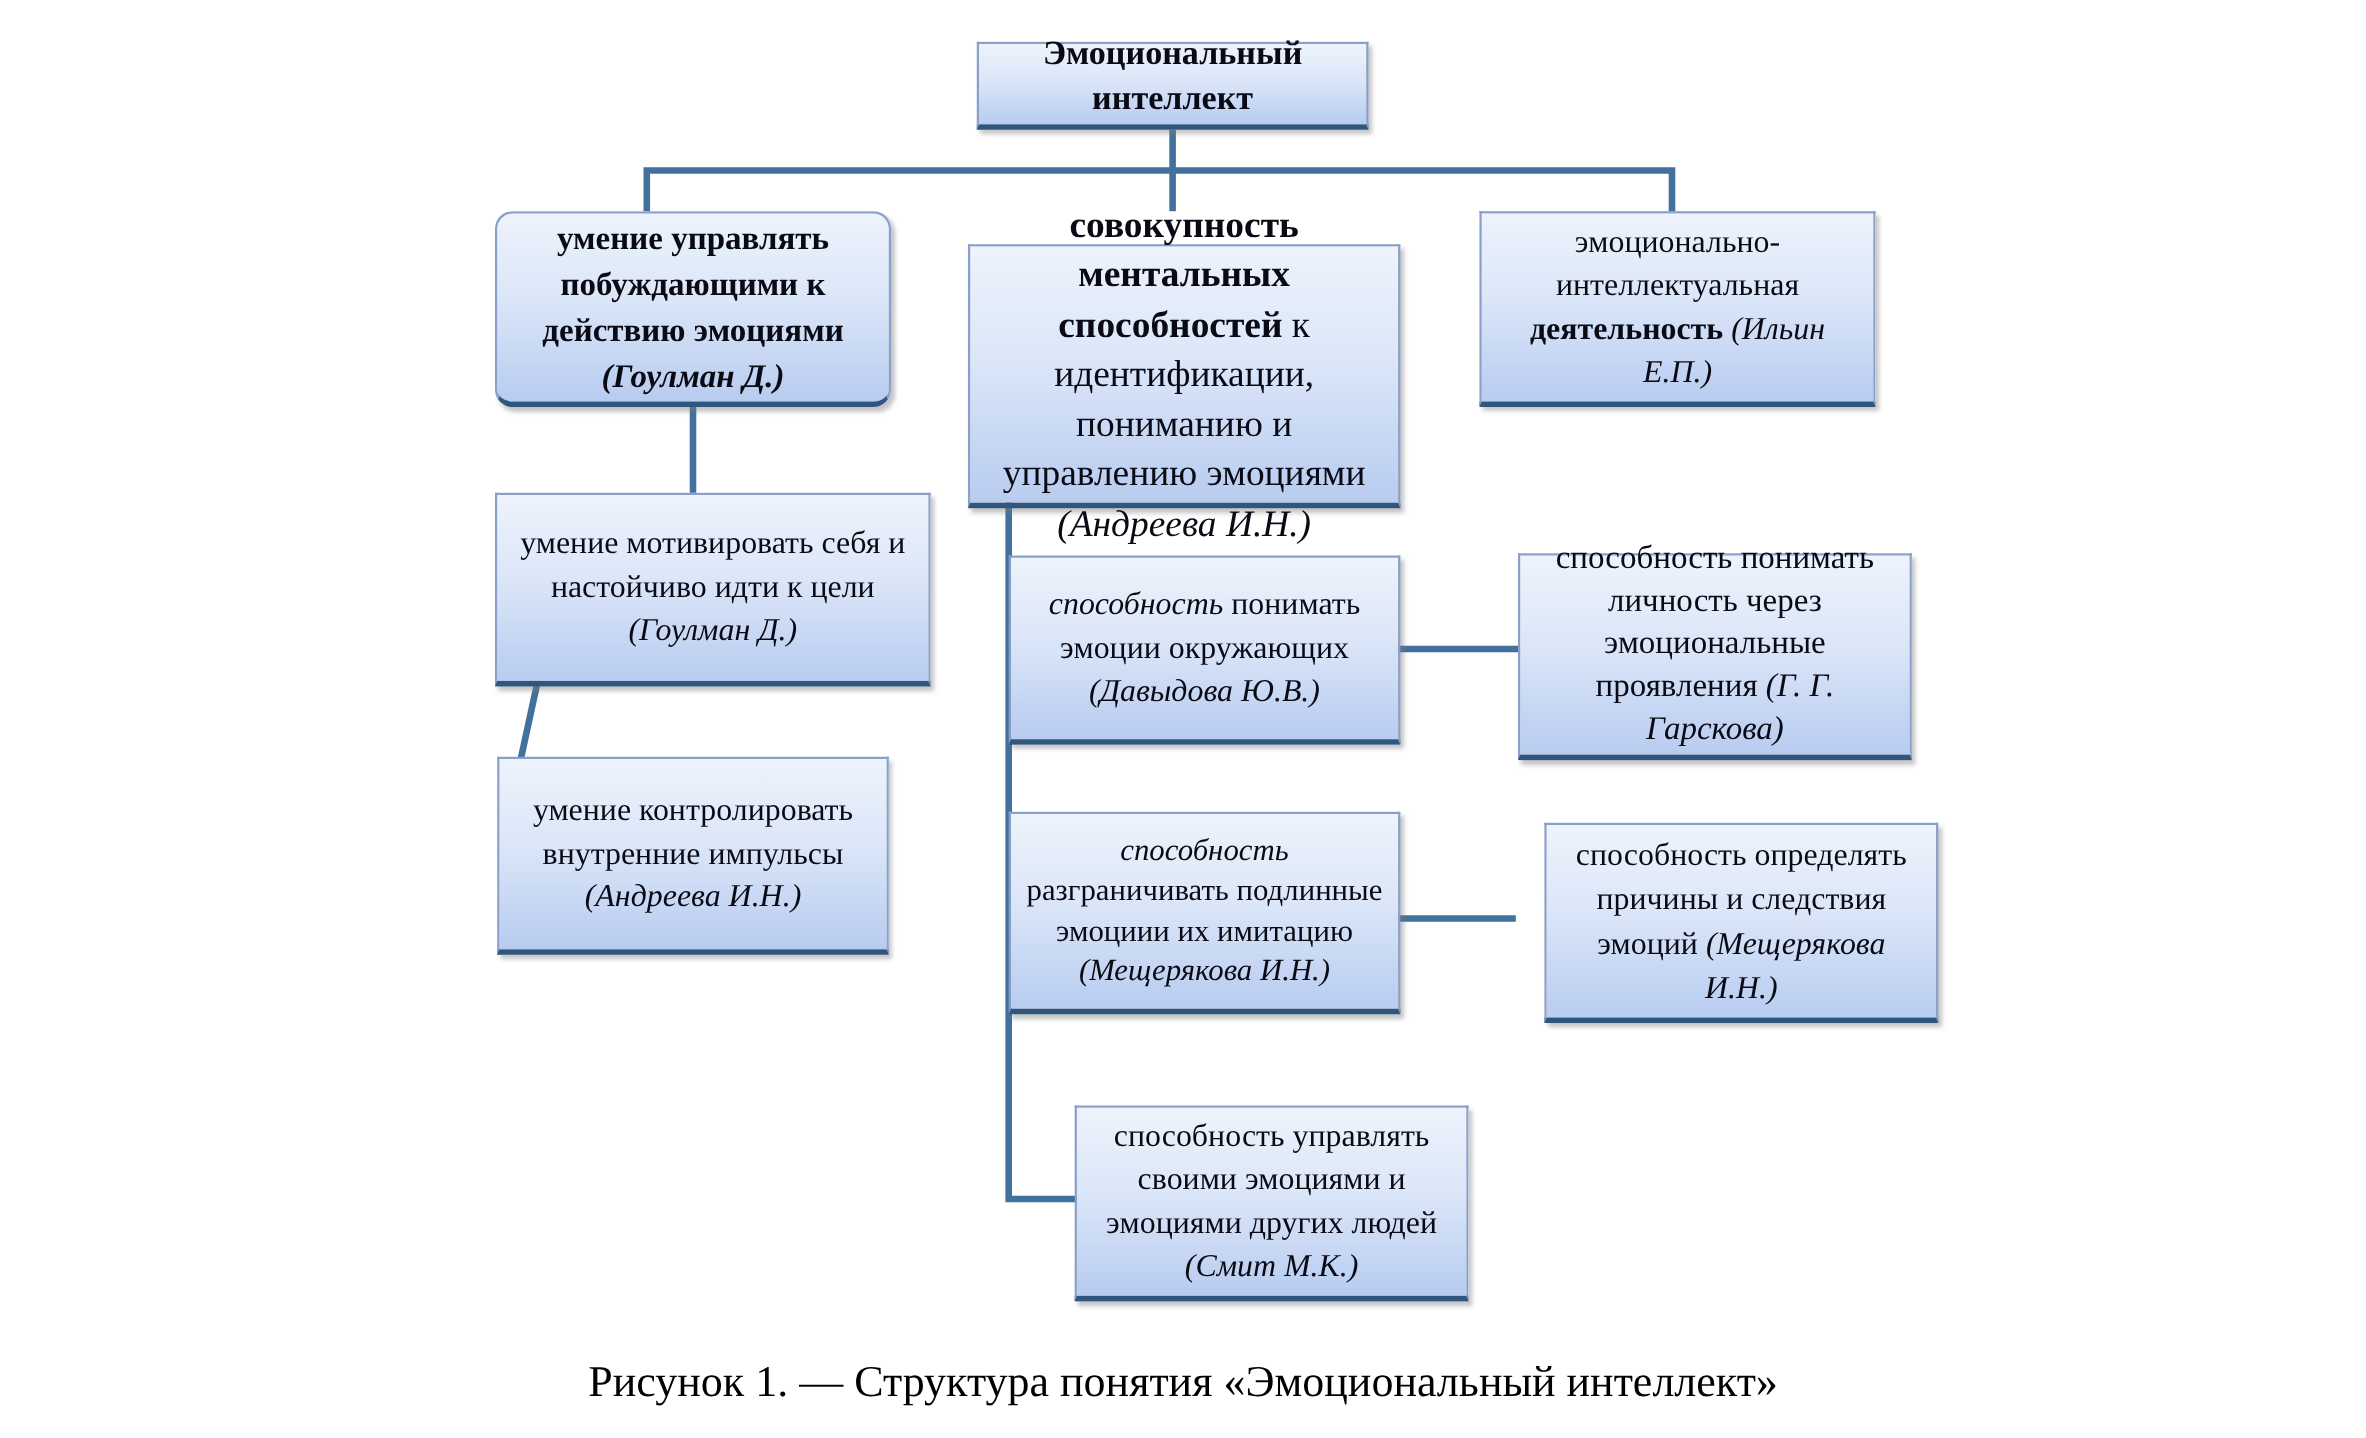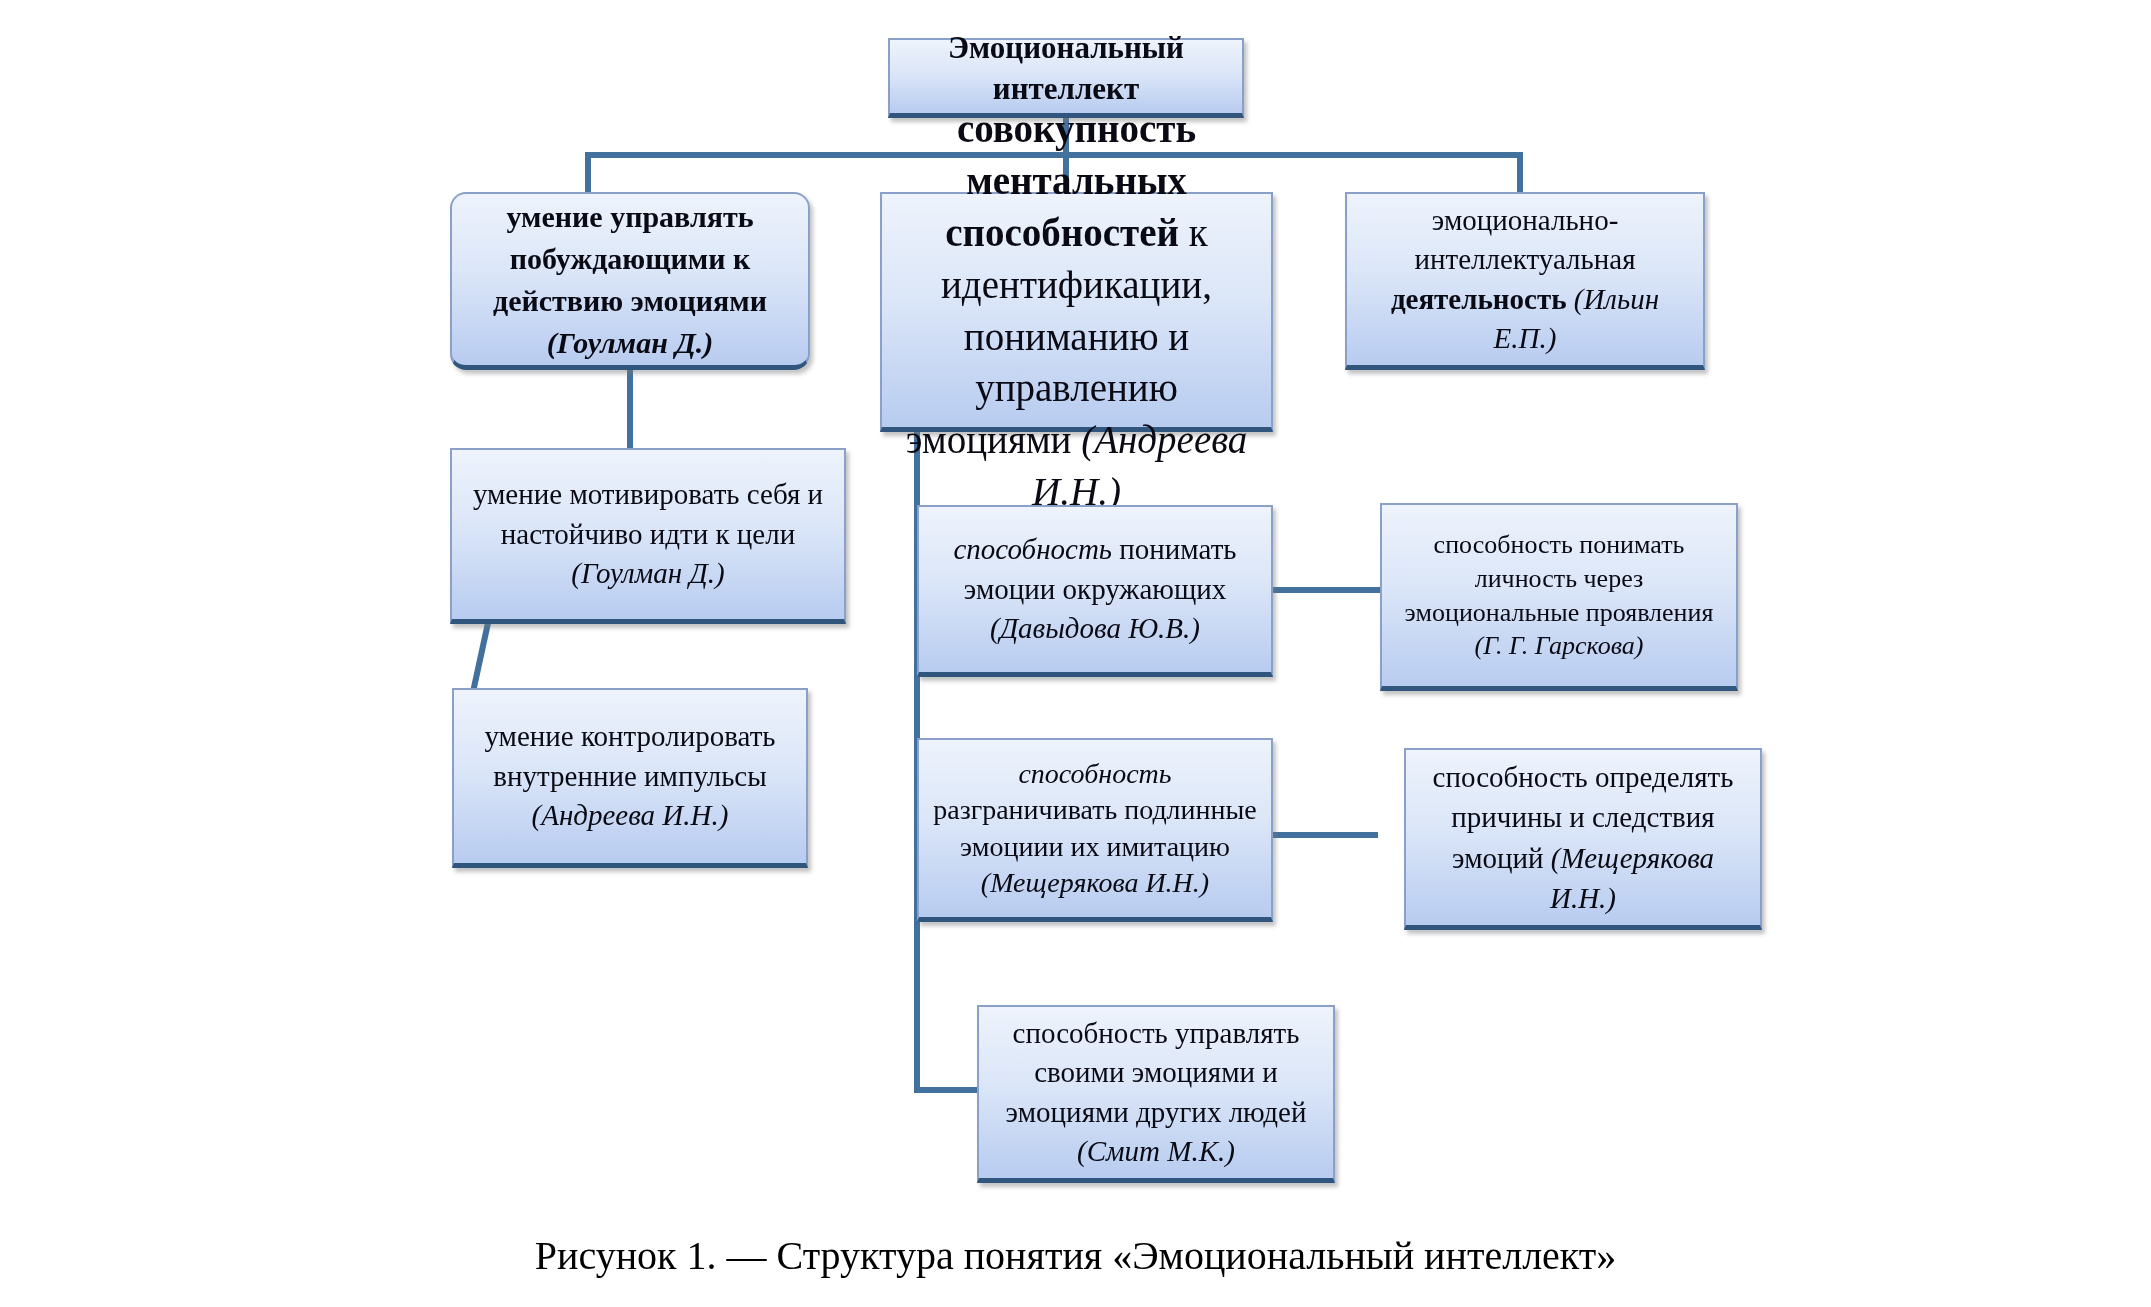--- a/index.html
+++ b/index.html
@@ -23,22 +23,22 @@
     border:2px solid #8aa0c8;
     border-bottom:5px solid #31567e;
     box-shadow:3px 4px 4px rgba(125,125,125,.45);
   }
   .node .nt{width:100%;}
   .b{font-weight:bold;}
   .i{font-style:italic;}
   .bi{font-weight:bold;font-style:italic;}
   .node-root{font-size:31px;line-height:1.3;}
   .node-left1{font-size:30px;line-height:1.4;border-radius:16px;}
-  .node-mid1{font-size:39px;line-height:1.33;}
-  .node-right2{font-size:26px;line-height:1.3;}
+  .node-mid1{font-size:34px;line-height:1.33;margin-top:30px;}
+  .node-right2{font-size:30px;line-height:1.3;align-items:flex-end;}
   .node-mid3{font-size:28px;line-height:1.3;}
   .node-right3{font-size:29px;line-height:1.38;}
   .caption{
     position:absolute;z-index:1;
     left:0;top:1232px;width:100%;
     text-align:center;
     font-size:40px;color:#000;
   }
 </style>
 </head>

